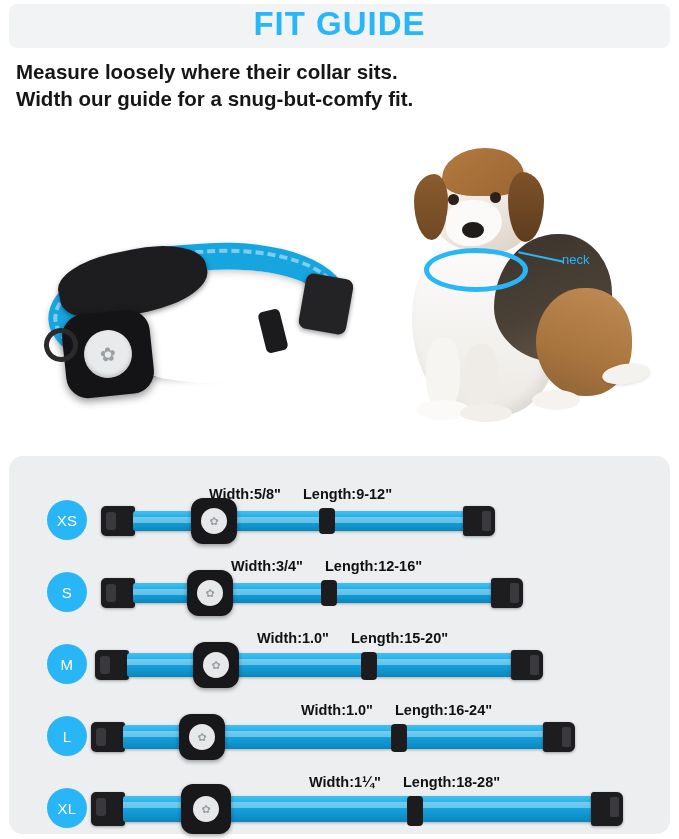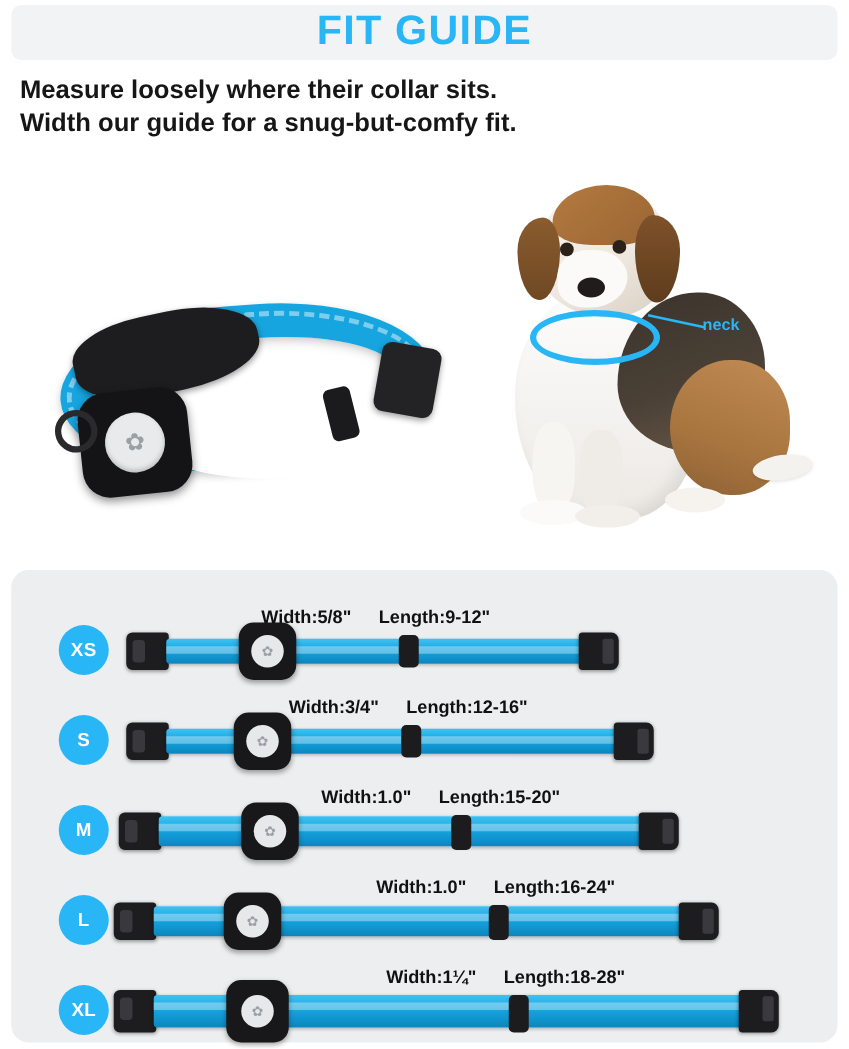--- a/index.html
+++ b/index.html
@@ -353,21 +353,21 @@
     height: 2px;
     background: #29b6f6;
     transform: rotate(12deg);
   }
   .neck-label {
     position: absolute;
     left: 176px;
     top: 114px;
     font-size: 13px;
     color: #29b6f6;
-    font-weight: 700;
+    font-weight: 400;
   }
 
   
   .size-panel {
     position: absolute;
     left: 9px;
     top: 456px;
     width: 661px;
     height: 378px;
     background: #eceef0;
@@ -382,21 +382,21 @@
   .size-badge {
     position: absolute;
     left: 38px;
     top: 16px;
     width: 40px;
     height: 40px;
     border-radius: 50%;
     background: #29b6f6;
     color: #ffffff;
     font-size: 15px;
-    font-weight: bold;
+    font-weight: normal;
     display: flex;
     align-items: center;
     justify-content: center;
     letter-spacing: 0.3px;
   }
   .spec {
     position: absolute;
     top: 2px;
     font-size: 14.5px;
     font-weight: bold;

